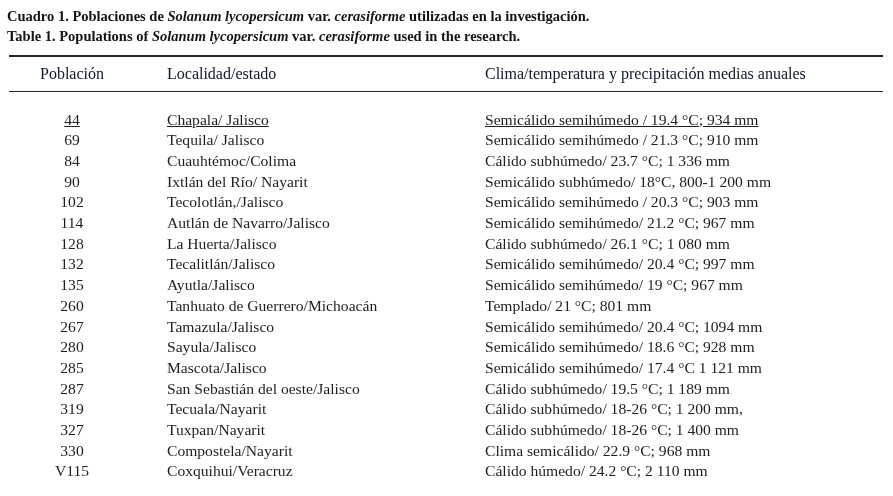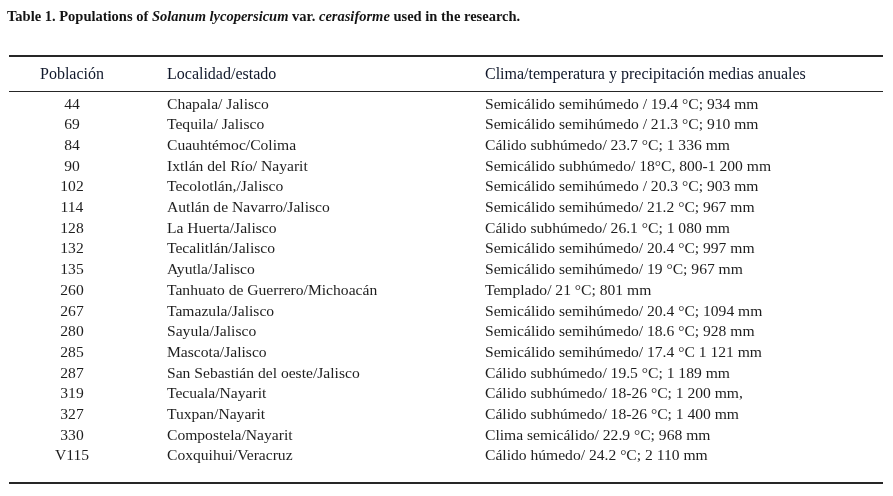--- a/index.html
+++ b/index.html
@@ -45,33 +45,34 @@
     white-space: nowrap;
   }
   tbody td {
     font-size: 15.6px;
     line-height: 20.7px;
     height: 20.7px;
     vertical-align: middle;
     white-space: nowrap;
     color: #1e1e1e;
   }
-  tbody tr:first-child td { padding-top: 2px; }
+  tbody tr:first-child td { padding-top: 18px; text-decoration: underline; }
   tbody tr:last-child td { padding-bottom: 16px; }
 
   .col-pop     { width: 126px; text-align: center; }
   .col-loc     { width: 350px; text-align: left; padding-left: 32px; }
   .col-climate { text-align: left; margin-left: 40px; }
 </style>
 </head>
 <body>
 
 <div class="page">
 
   <div class="caption-block">
+    <p class="caption"><span>Cuadro 1. Poblaciones de </span><span class="sci">Solanum lycopersicum</span><span> var. </span><span class="sci">cerasiforme</span><span> utilizadas en la investigación.</span></p>
     <p class="caption"><span>Table 1. Populations of </span><span class="sci">Solanum lycopersicum</span><span> var. </span><span class="sci">cerasiforme</span><span> used in the research.</span></p>
   </div>
 
   <div class="table-wrap">
     <table class="data-table">
       <thead>
         <tr>
           <th class="col-pop">Población</th>
           <th class="col-loc">Localidad/estado</th>
           <th class="col-climate">Clima/temperatura y precipitación medias anuales</th>

